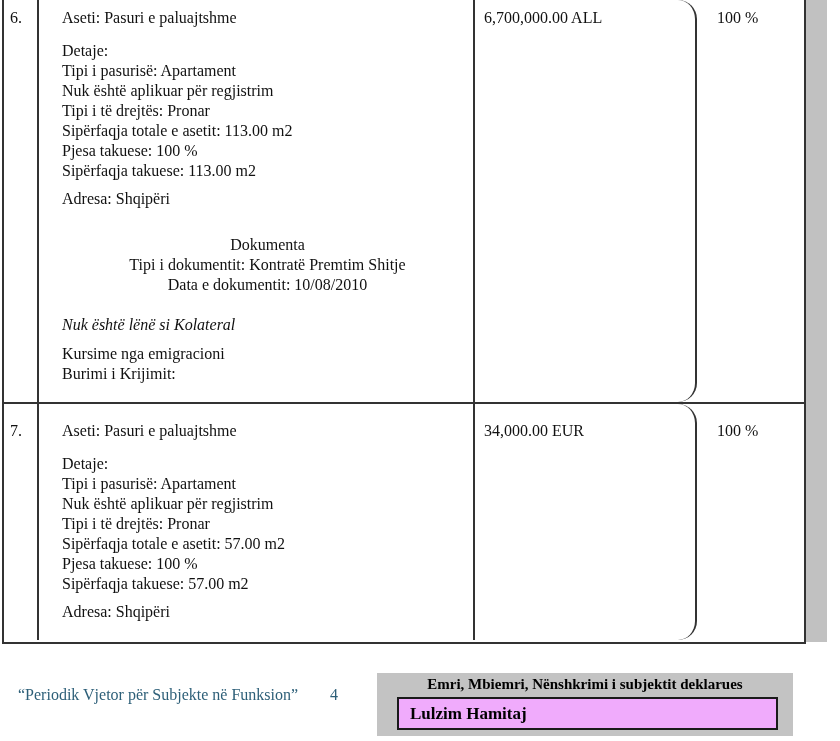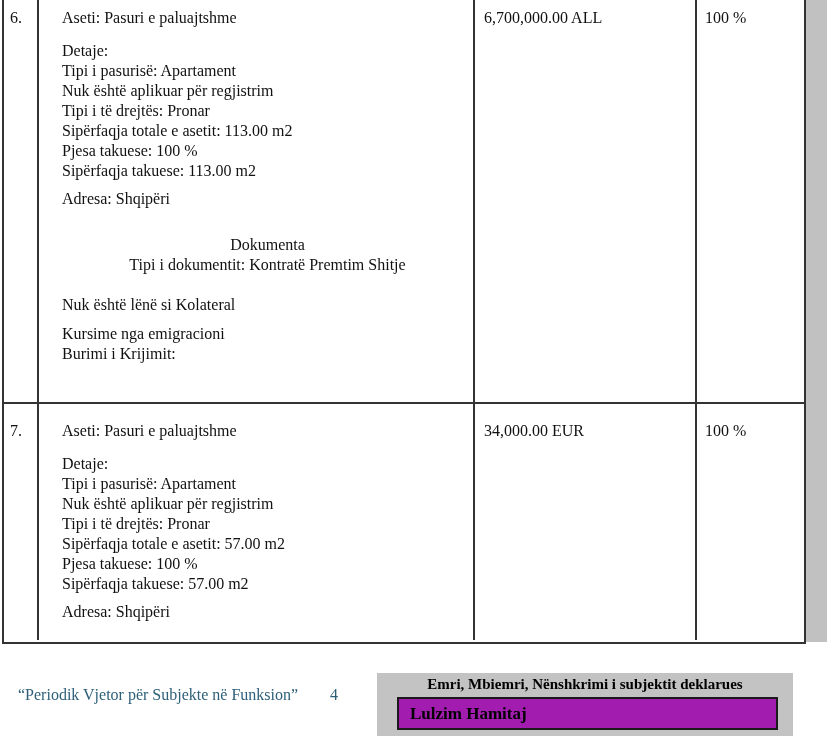--- a/index.html
+++ b/index.html
@@ -41,26 +41,26 @@
   .trow-7 { height: 238px; border-top: 2px solid var(--table-border); }
   .cell {
     font-size: 16px;
     line-height: 20px;
     overflow: hidden;
   }
   .trow-6 .cell { padding-top: 8px; }
   .trow-7 .cell { padding-top: 17px; }
   .cell-num  { padding-left: 6px; border-right: 2px solid var(--table-border); }
   .cell-desc { padding-left: 23px; border-right: 2px solid var(--table-border); }
-  .cell-value{ padding-left: 9px; border-right: 2px solid var(--table-border); }
-  .cell-pct  { padding-left: 8px; }
+  .cell-value{ padding-left: 9px; border-right: 2px solid var(--table-border); border-radius: 19px; }
+  .cell-pct  { padding-left: 20px; }
   .cell-desc .para + .para { margin-top: 13px; }
   .cell-desc .para:nth-child(3) { margin-top: 8px; }
   .cell-desc .para:nth-child(4) { margin-top: 26px; text-align: center; }
-  .cell-desc .para:nth-child(5) { margin-top: 20px; }
+  .cell-desc .para:nth-child(5) { margin-top: 20px; font-style: italic; }
   .cell-desc .para:nth-child(6) { margin-top: 9px; }
 
   
   .scrollbar-track {
     position: absolute;
     left: 806px;
     top: 0;
     width: 21px;
     height: 642px;
     background: var(--scrollbar-track);
@@ -101,21 +101,21 @@
     color: #000000;
     white-space: nowrap;
     font-family: Liberation Serif, serif;
   }
   .signature-name-box {
     position: absolute;
     left: 20px;
     top: 24px;
     width: 381px;
     height: 33px;
-    background: #a21caf;
+    background: #f0abfc;
     border: 2px solid var(--name-box-border);
   }
   .signature-name {
     font-size: 17px;
     font-weight: bold;
     line-height: 29px;
     padding-left: 11px;
     color: #000000;
     white-space: nowrap;
   }
@@ -141,20 +141,21 @@
             <div class="line">Sipërfaqja totale e asetit: 113.00 m2</div>
             <div class="line">Pjesa takuese: 100 %</div>
             <div class="line">Sipërfaqja takuese: 113.00 m2</div>
           </div>
           <div class="para">
             <div class="line">Adresa: Shqipëri</div>
           </div>
           <div class="para">
             <div class="line">Dokumenta</div>
             <div class="line">Tipi i dokumentit: Kontratë Premtim Shitje</div>
+            <div class="line">Data e dokumentit: 10/08/2010</div>
           </div>
           <div class="para">
             <div class="line">Nuk është lënë si Kolateral</div>
           </div>
           <div class="para">
             <div class="line">Kursime nga emigracioni</div>
             <div class="line">Burimi i Krijimit:</div>
           </div>
         </div>
       <div class="cell cell-value">6,700,000.00 ALL</div>

